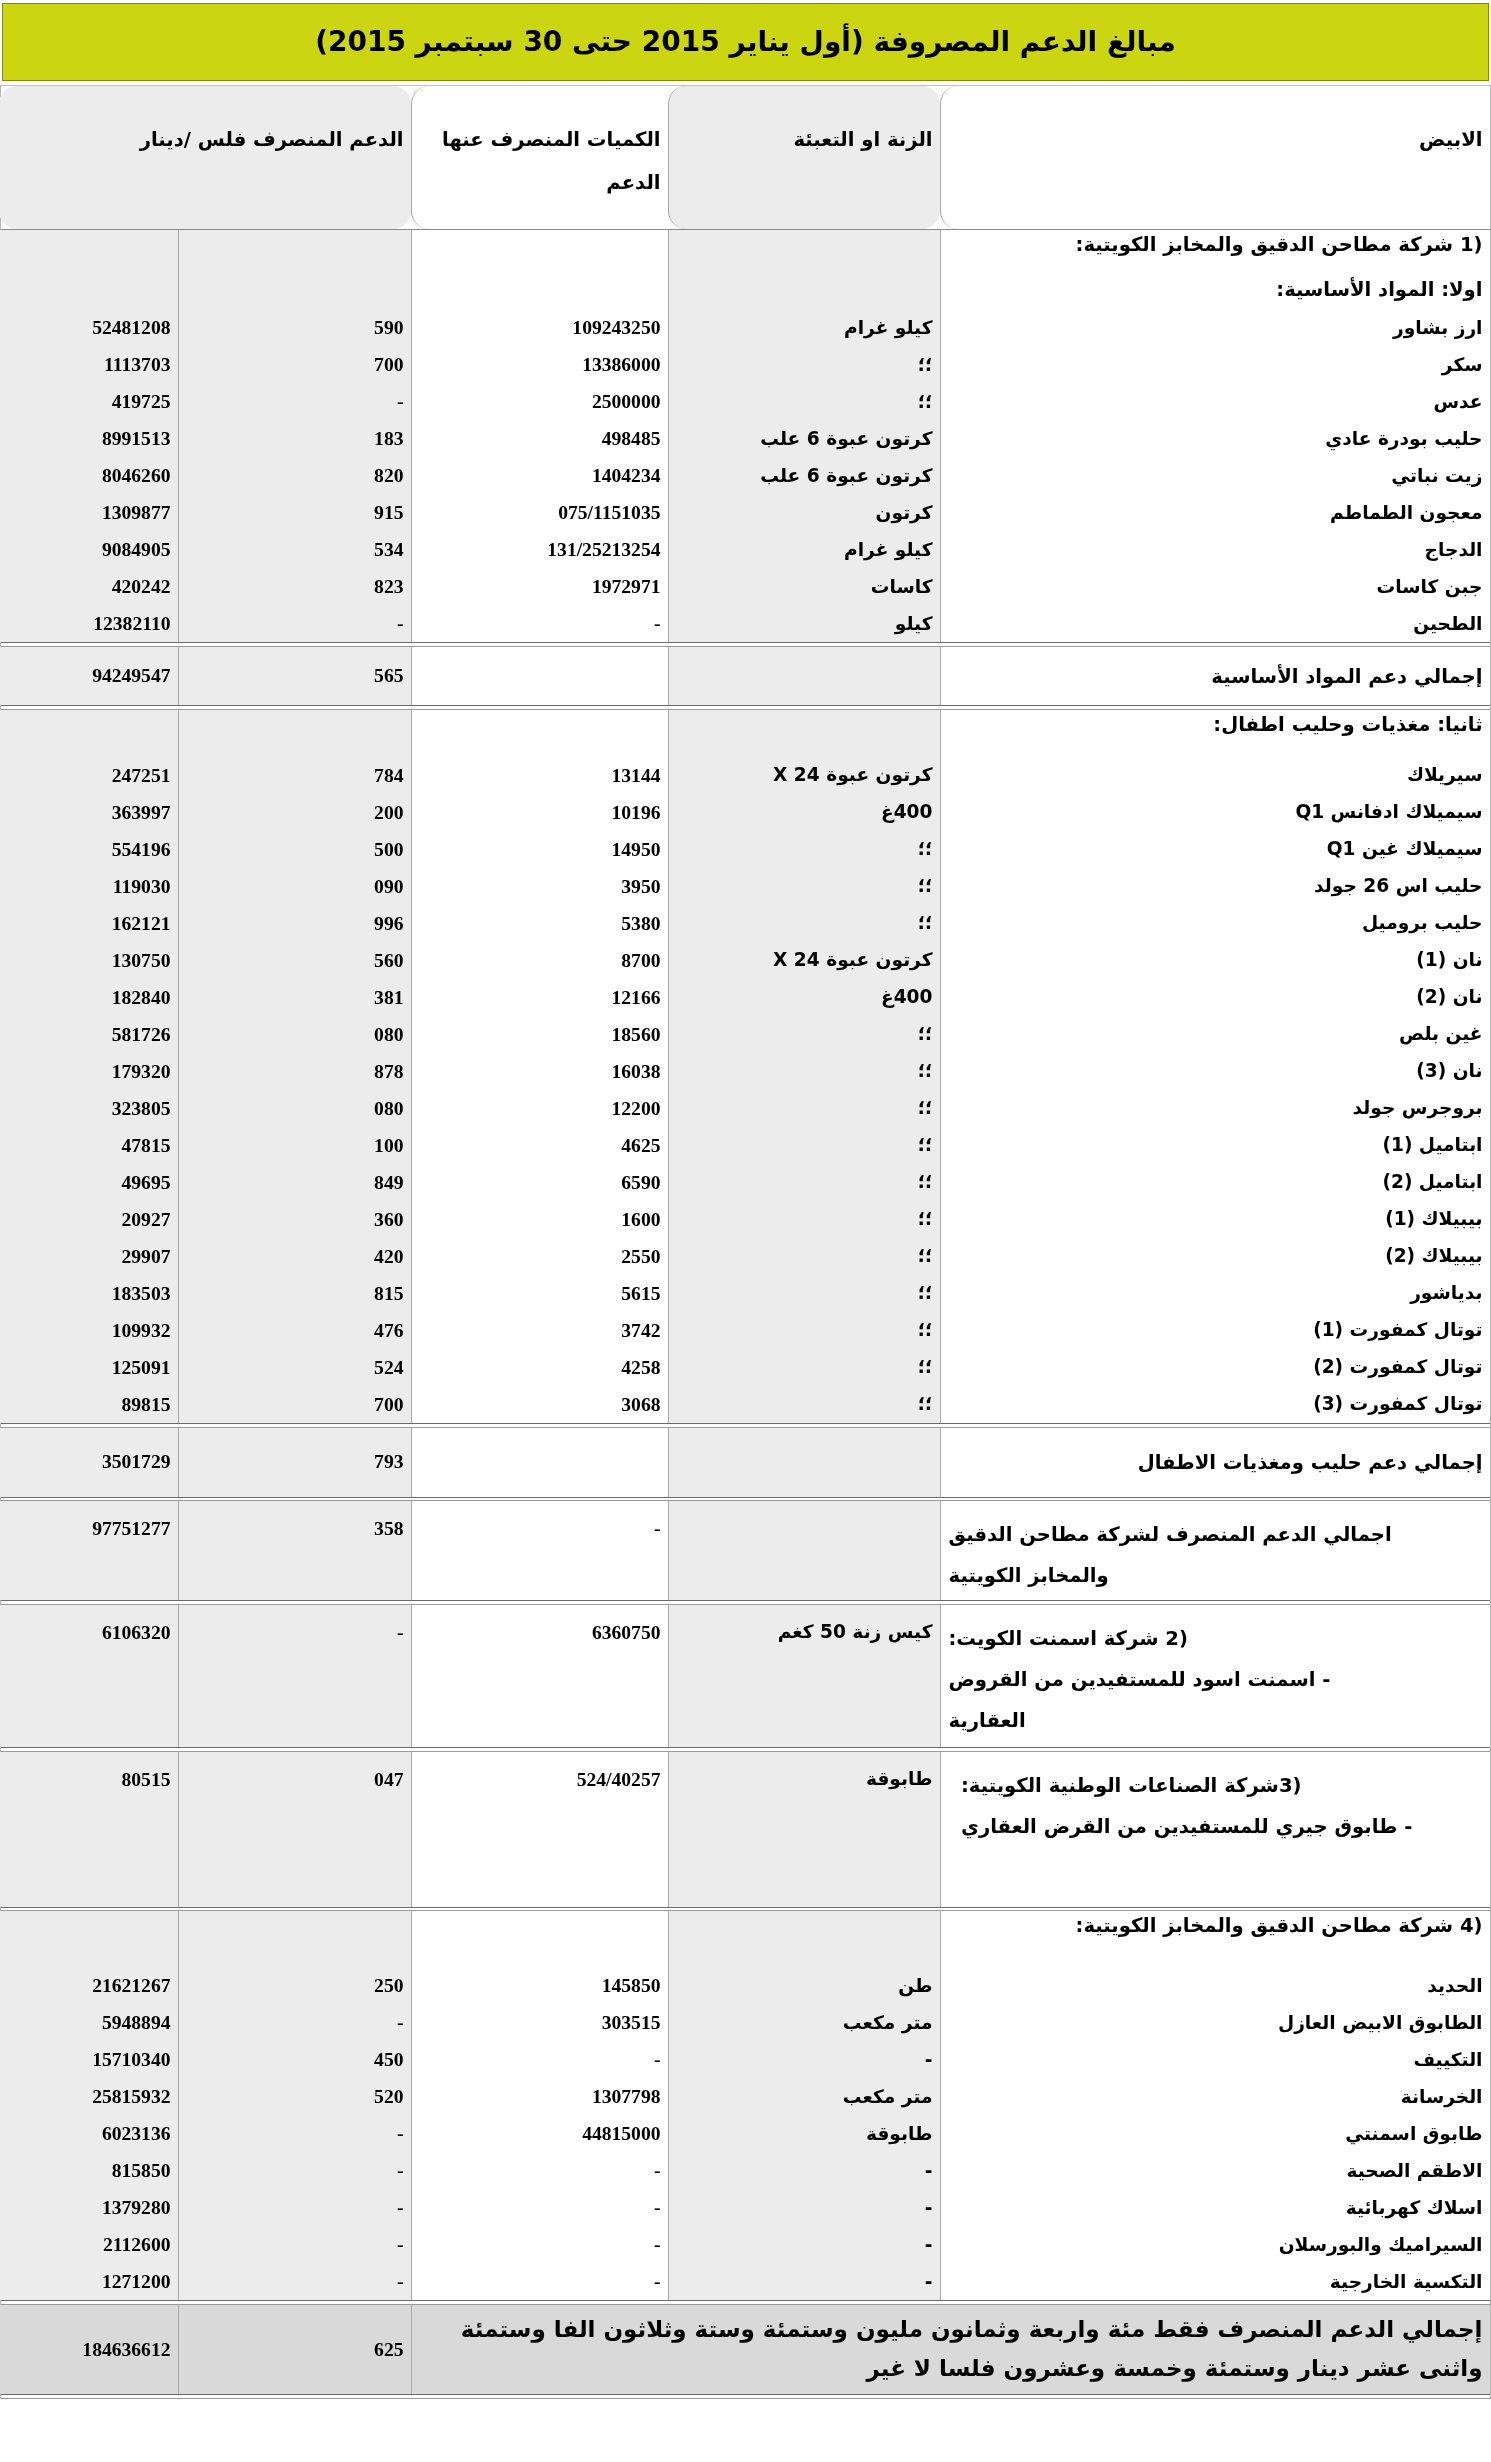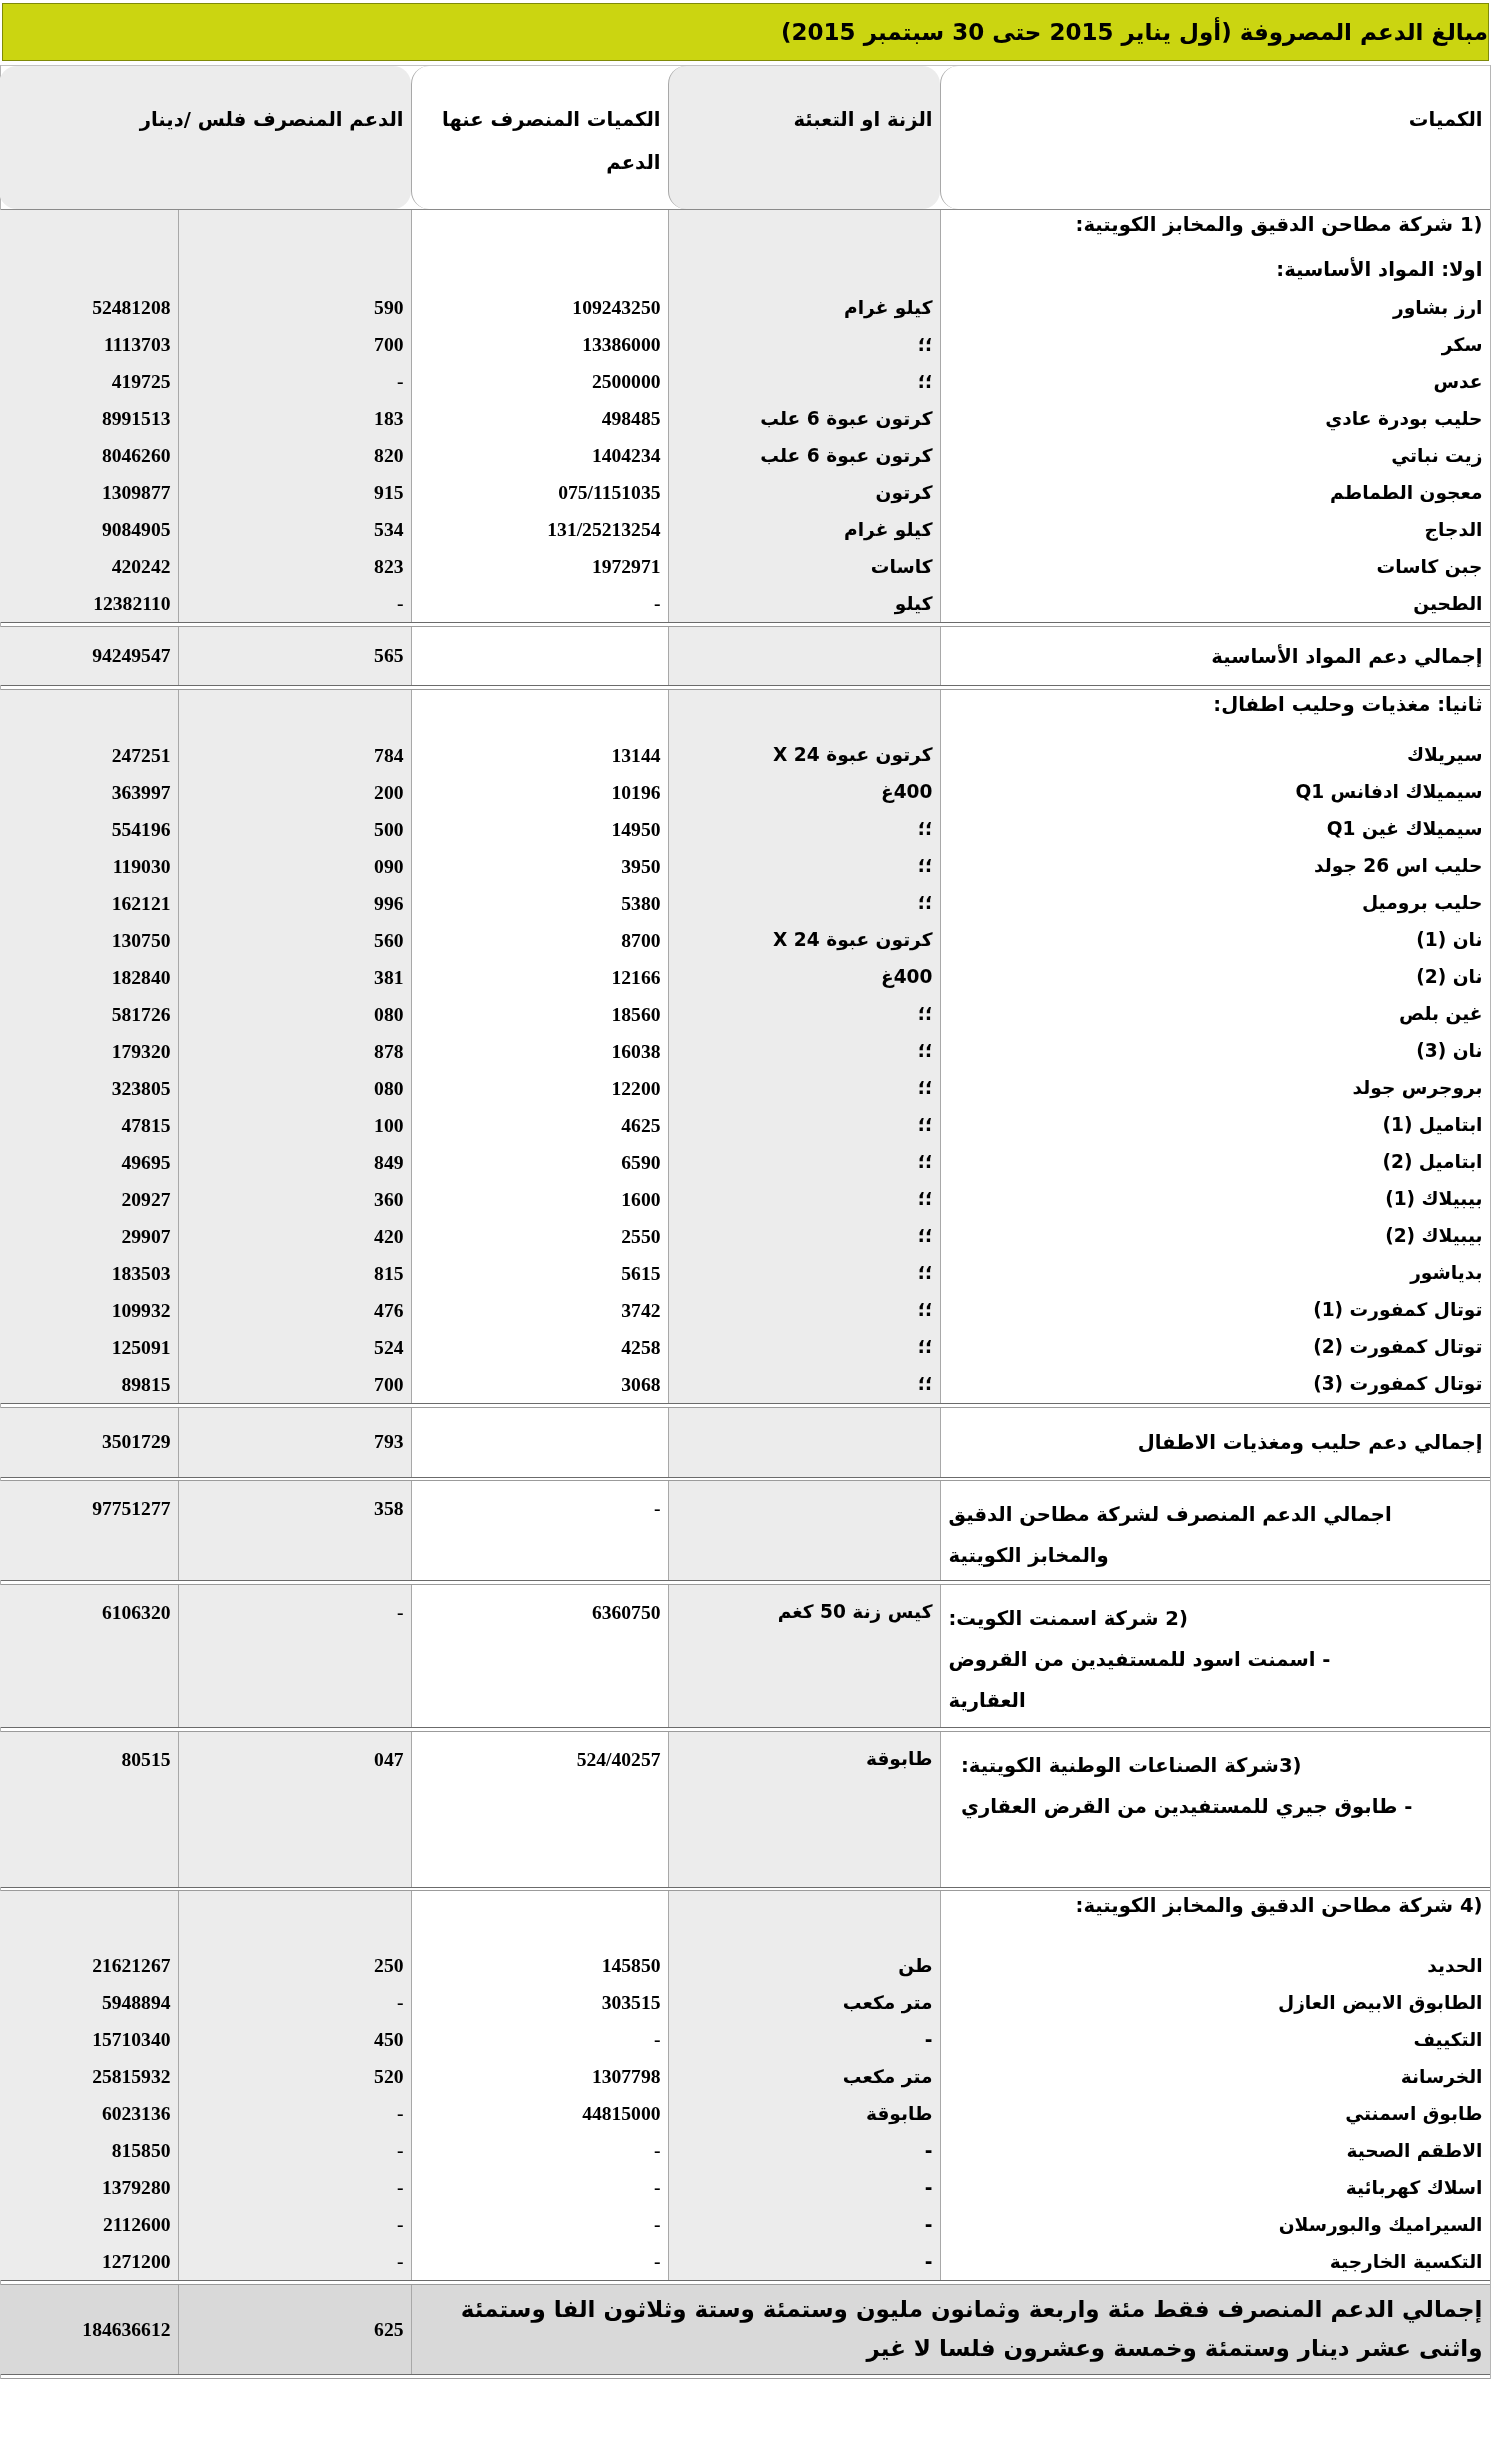--- a/index.html
+++ b/index.html
@@ -12,25 +12,25 @@
     --sep-mid:#9b9b9b;
   }
   *{box-sizing:border-box;margin:0;padding:0;}
   html,body{background:#fff;}
   body{font-family:"DejaVu Sans",sans-serif;color:#000;}
   .page{
     width:1491px;height:2462px;overflow:hidden;background:#fff;
     direction:rtl;position:relative;margin:0 auto;
   }
   .title-bar{
-    height:58px;margin:2.8px 1.9px 4.7px 1.9px;
+    height:78px;margin:2.8px 1.9px 4.7px 1.9px;
     background:var(--title-bg);
     border:1.9px solid var(--title-border);
-    display:flex;align-items:center;justify-content:flex-start;
-    font-size:23px;font-weight:bold;
+    display:flex;align-items:center;justify-content:center;
+    font-size:28px;font-weight:bold;
   }
   .table{border-left:0.9px solid #b5b5b5;border-right:0.9px solid #b5b5b5;}
   .row{
     display:grid;
     grid-template-columns:550px 272px 257px 233px 179px;
   }
   .cell{
     display:flex;align-items:center;justify-content:flex-start;
     padding:0 7.5px;
     border-inline-end:0.9px solid var(--vline);
@@ -87,21 +87,21 @@
 <div class="page">
 
   <div class="title-bar">
     <span>مبالغ الدعم المصروفة (أول يناير 2015 حتى 30 سبتمبر 2015)</span>
   </div>
 
   <div class="table">
 
     <div class="row header-row">
       <div class="cell c-material">
-        <div class="txt">الكميات</div>
+        <div class="txt">الابيض</div>
       </div>
       <div class="cell c-unit shade">
         <div class="txt">الزنة او التعبئة</div>
       </div>
       <div class="cell c-qty">
         <div class="txt">الكميات المنصرف عنها الدعم</div>
       </div>
       <div class="cell c-subsidy shade">
         <div class="txt">الدعم المنصرف فلس /دينار</div>
       </div>

